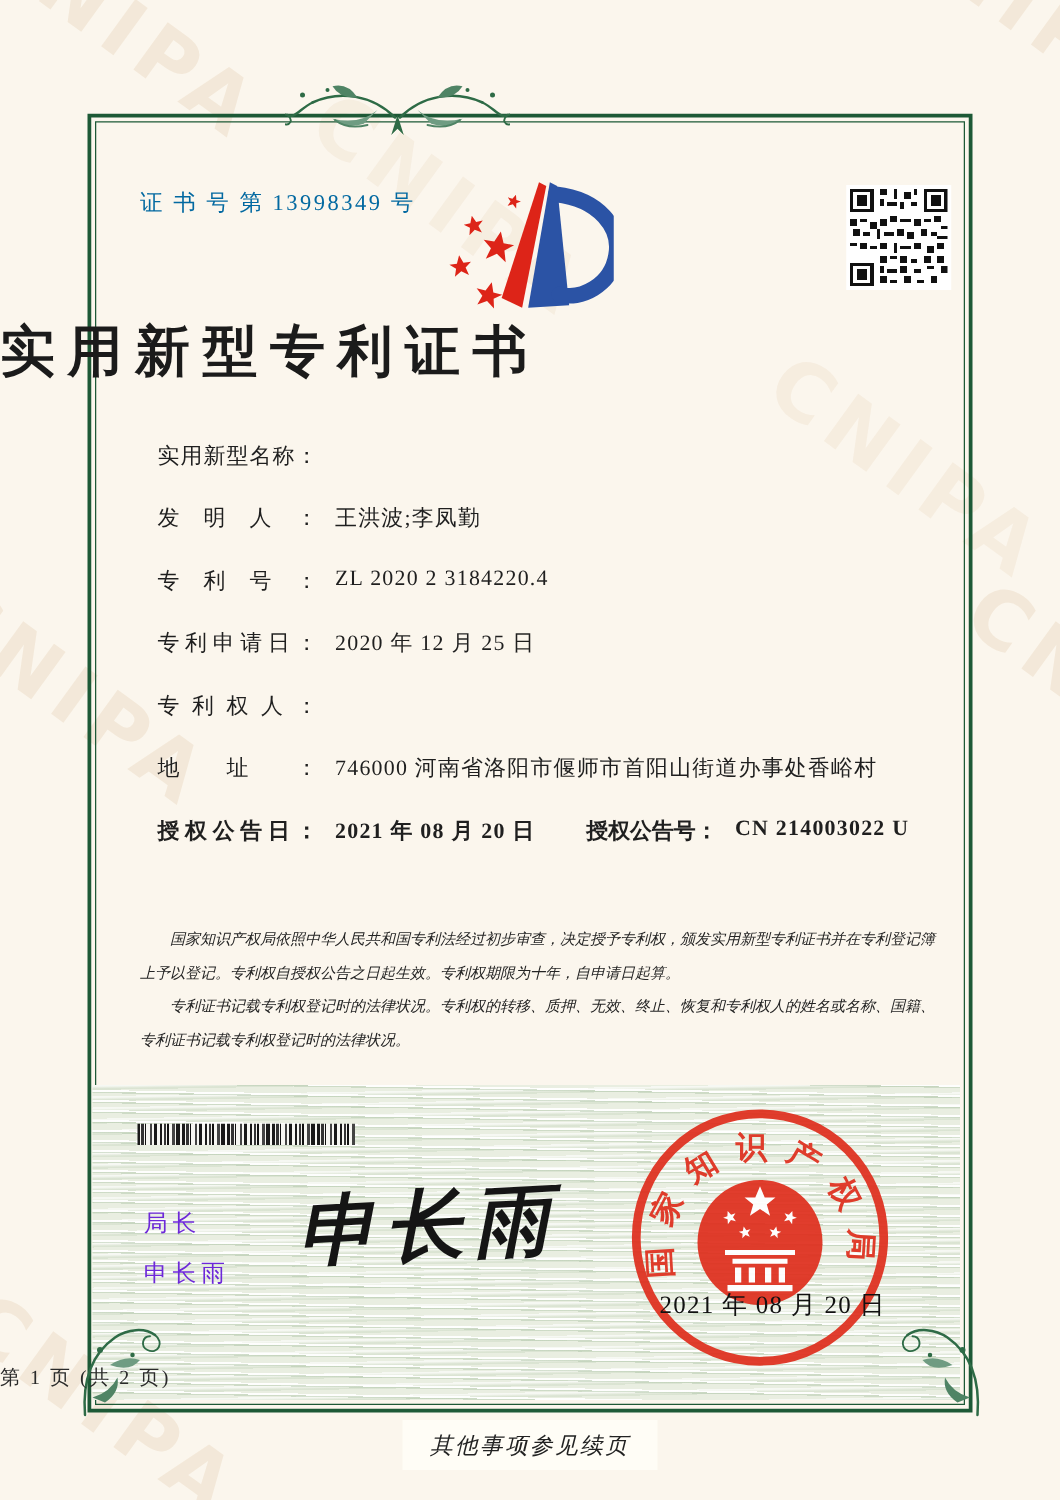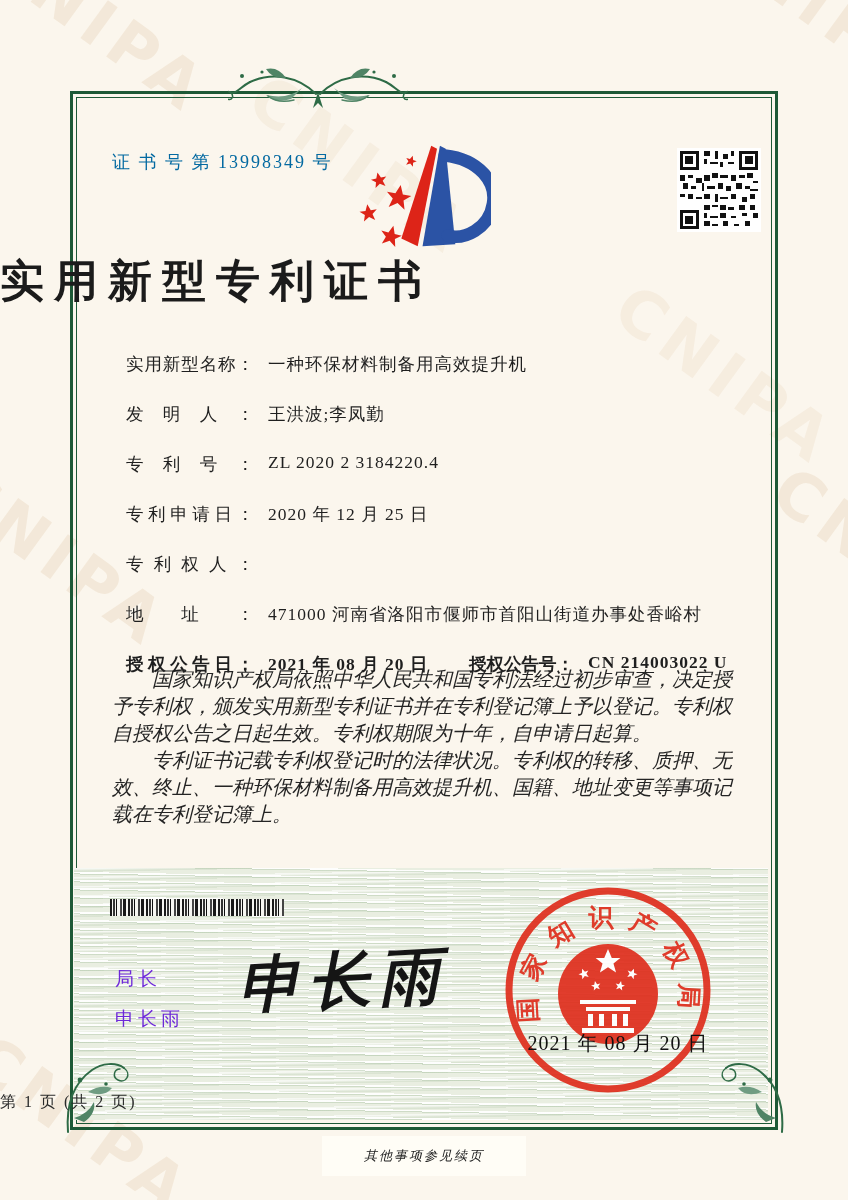--- a/index.html
+++ b/index.html
@@ -44,22 +44,22 @@
     font-size:44px;font-weight:700;letter-spacing:10px;color:#1b1b1b;
   }
   .fields{position:absolute;left:112px;top:352px;width:640px;z-index:5;font-size:17.5px;color:#1f1f1f;margin-left:14px;}
   .frow{height:50px;display:flex;align-items:flex-start;}
   .flabel{width:128px;text-align:justify;text-align-last:justify;flex:none;}
   .fvalue{margin-left:14px;letter-spacing:1px;}
   .grow{height:50px;display:flex;align-items:flex-start;font-weight:bold;}
   .g1{display:flex;width:343px;flex:none;}
   .g2{display:flex;justify-content:space-between;}
   .body-text{
-    position:absolute;left:112px;top:666px;width:636px;z-index:5;
-    font-size:20px;line-height:27px;color:#242424;font-style:italic;
+    position:absolute;left:112px;top:738px;width:636px;z-index:5;
+    font-size:12px;line-height:27px;color:#242424;font-style:italic;
   }
   .body-text p{margin:0;text-indent:2em;}
   .barcode{
     position:absolute;left:110px;top:899px;width:174px;height:17px;z-index:5;
     background:repeating-linear-gradient(90deg,
       #1a1a1a 0 2px,#f6f6f2 2px 3px,#333 3px 5px,#f6f6f2 5px 6px,
       #111 6px 7px,#f6f6f2 7px 10px,#444 10px 12px,#f6f6f2 12px 13px,
       #191919 13px 16px,#f6f6f2 16px 18px);
   }
   .signatory{position:absolute;left:115px;top:966px;z-index:5;font-size:19px;letter-spacing:4px;color:#6d28d9;}
@@ -75,21 +75,21 @@
     position:absolute;left:512px;top:1030px;width:212px;text-align:center;z-index:7;
     font-size:20px;color:#111;letter-spacing:1px;
   }
   .page-num{
     position:absolute;left:0;top:1092px;width:756px;z-index:7;
     font-size:16px;color:#2a2a2a;letter-spacing:2px;
   }
   .continuation{
     position:absolute;left:322px;top:1136px;width:204px;height:40px;z-index:5;
     background:#fffdf6;text-align:center;line-height:40px;
-    font-size:13px;font-style:italic;color:#222;letter-spacing:2px;
+    font-size:18px;font-style:italic;color:#222;letter-spacing:2px;
   }
   .logo{position:absolute;left:356px;top:140px;z-index:5;}
   .qr{position:absolute;left:677px;top:148px;z-index:5;background:#fff;padding:3px;}
   .ornament-top{position:absolute;left:228px;top:62px;z-index:4;}
   .corner-bl{position:absolute;left:58px;top:1058px;z-index:4;}
   .corner-br{position:absolute;left:718px;top:1058px;z-index:4;transform:scaleX(-1);}
 </style>
 </head>
 <body>
 
@@ -179,56 +179,55 @@
              M9,23h1v2h-1z M11,24h3v1h-3z M15,23h2v2h-2z M19,24h2v1h-2z M23,23h2v1h-2z M27,23h2v2h-2z
              M9,26h2v2h-2z M12,27h2v1h-2z M16,26h2v2h-2z M20,27h2v1h-2z M24,26h2v2h-2z"></path>
   </g>
 </svg>
 
 <div class="title">实用新型专利证书</div>
 
 <div class="fields">
   <div class="frow">
     <span class="flabel">实用新型名称：</span>
-    <span class="fvalue">一种环保材料制备用高效提升机</span>
   </div>
   <div class="frow">
     <span class="flabel">发明人：</span>
     <span class="fvalue">王洪波;李凤勤</span>
   </div>
   <div class="frow">
     <span class="flabel">专利号：</span>
     <span class="fvalue">ZL 2020 2 3184220.4</span>
   </div>
   <div class="frow">
     <span class="flabel">专利申请日：</span>
     <span class="fvalue">2020 年 12 月 25 日</span>
   </div>
   <div class="frow">
     <span class="flabel">专利权人：</span>
   </div>
   <div class="frow">
     <span class="flabel">地址：</span>
-    <span class="fvalue">471000 河南省洛阳市偃师市首阳山街道办事处香峪村</span>
+    <span class="fvalue">746000 河南省洛阳市偃师市首阳山街道办事处香峪村</span>
   </div>
   <div class="grow">
     <span class="g1">
       <span class="flabel">授权公告日：</span>
       <span class="fvalue">2021 年 08 月 20 日</span>
     </span>
     <span class="g2">
       <span>授权公告号：</span>
       <span class="fvalue">CN 214003022 U</span>
     </span>
   </div>
 </div>
 
 <div class="body-text">
   <p>国家知识产权局依照中华人民共和国专利法经过初步审查，决定授予专利权，颁发实用新型专利证书并在专利登记簿上予以登记。专利权自授权公告之日起生效。专利权期限为十年，自申请日起算。</p>
-  <p>专利证书记载专利权登记时的法律状况。专利权的转移、质押、无效、终止、一种环保材料制备用高效提升机、国籍、地址变更等事项记载在专利登记簿上。</p>
+  <p>专利证书记载专利权登记时的法律状况。专利权的转移、质押、无效、终止、恢复和专利权人的姓名或名称、国籍、专利证书记载专利权登记时的法律状况。</p>
 </div>
 
 <div class="barcode"></div>
 
 <div class="signatory">
   <div>局长</div>
   <div>申长雨</div>
 </div>
 <div class="signature">申长雨</div>
 

